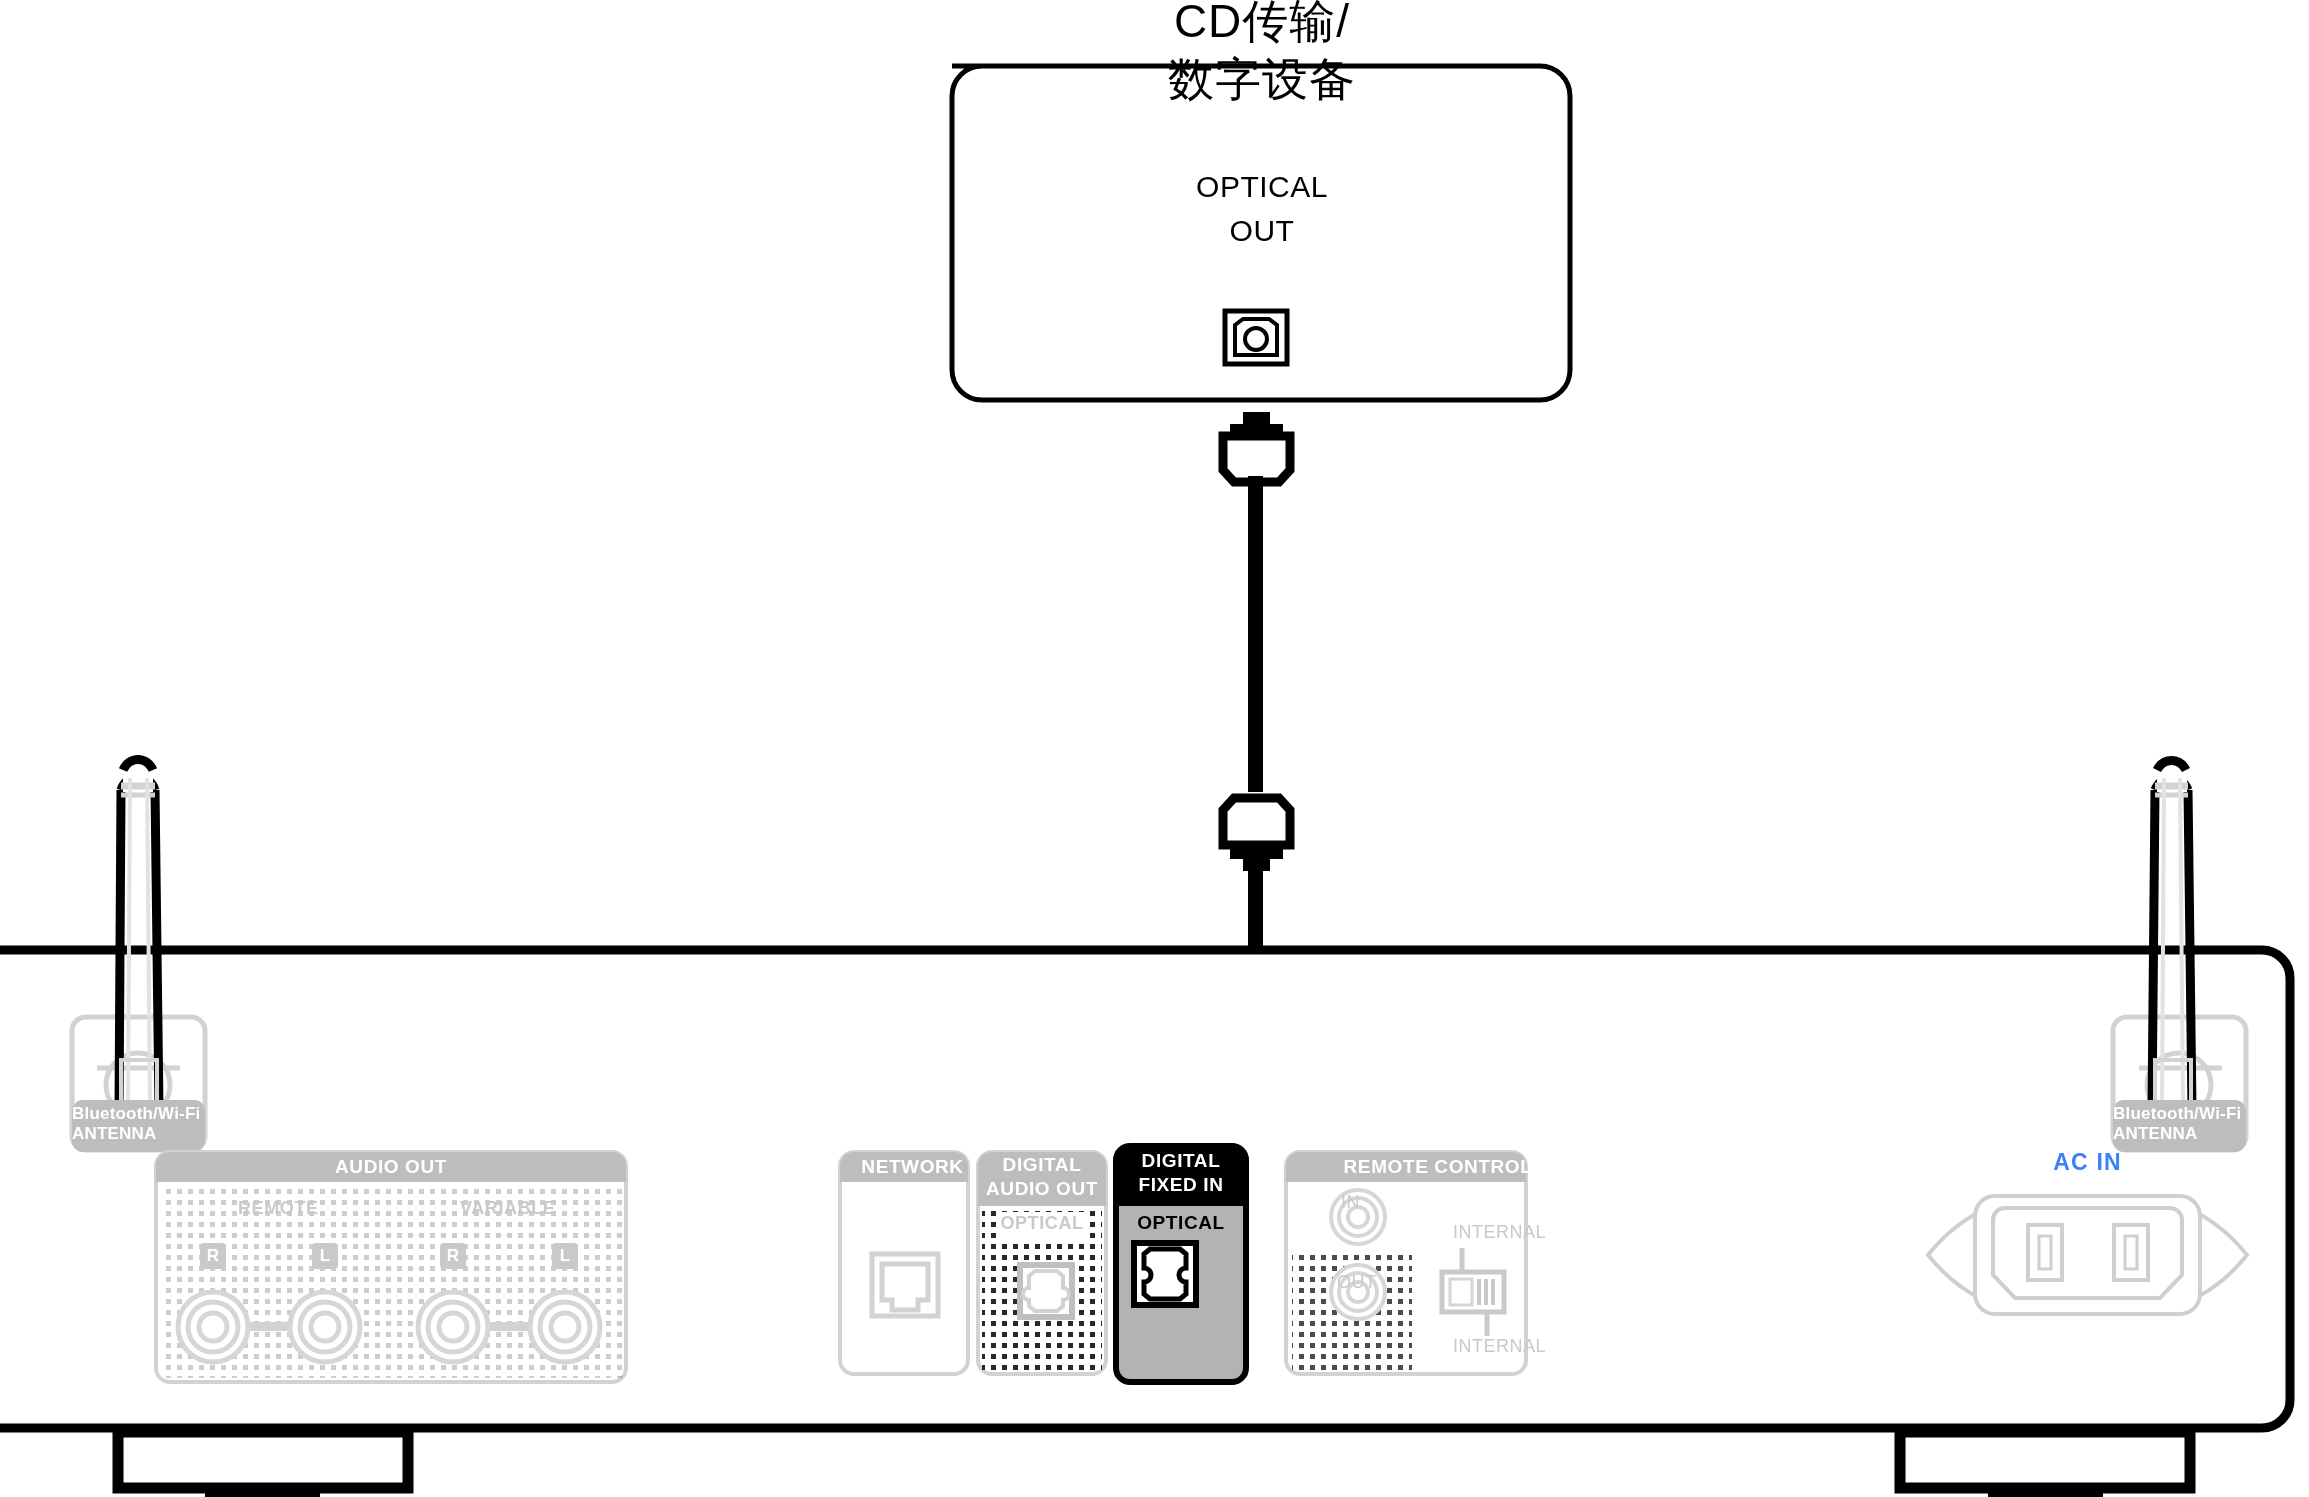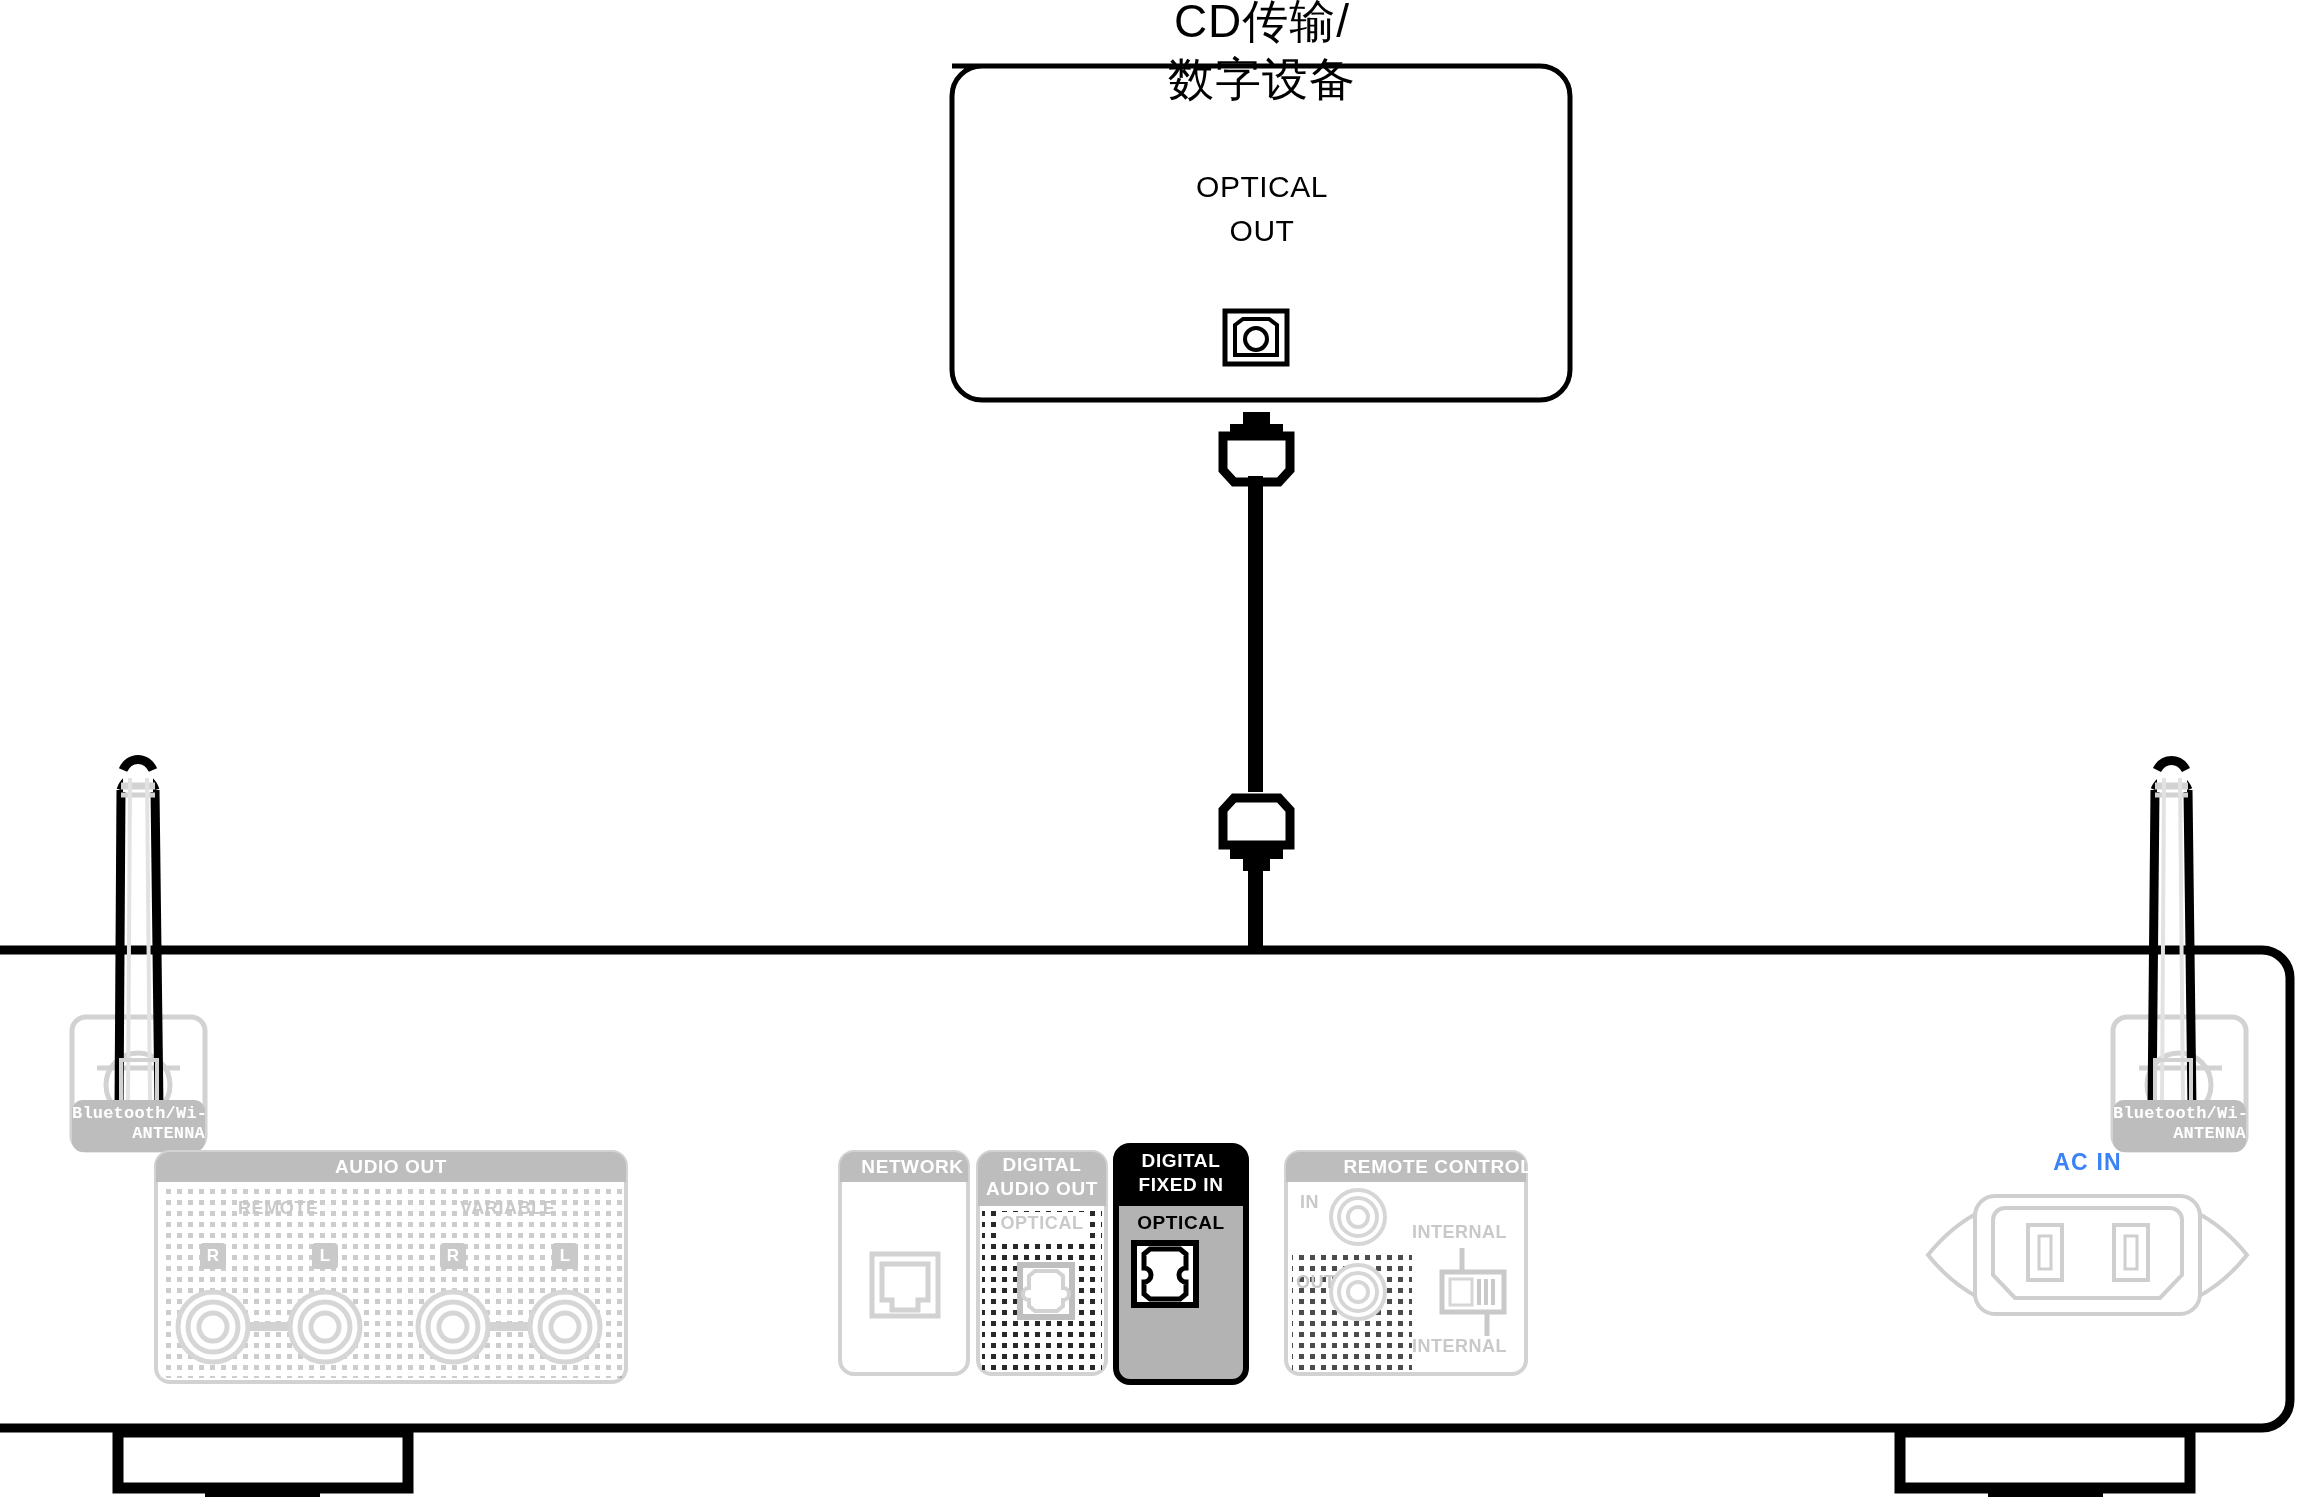--- a/index.html
+++ b/index.html
@@ -58,37 +58,37 @@
   .blk-label {
     font-size: 19px;
     font-weight: bold;
     color: #000000;
     letter-spacing: 0.6px;
   }
   .ant-label {
     font-size: 17px;
     font-weight: bold;
     color: #ffffff;
-    text-align: right;
+    text-align: left;
     letter-spacing: 0.2px;
     line-height: 1.15;
-    font-family: Liberation Mono, monospace;
   }
   .acin-label {
     font-size: 23px;
     font-weight: bold;
     color: #3b82f6;
     letter-spacing: 1.2px;
     text-align: center;
   }
   .rc-small {
     font-size: 18px;
-    font-weight: bold;
+    font-weight: normal;
     color: #c9c9c9;
     letter-spacing: 0.5px;
+    margin-left: 41px;
   }
 </style>
 </head>
 <body>
 
 <div id="stage">
 
   <svg class="layer" viewBox="0 0 2309 1497">
     <defs>
 

